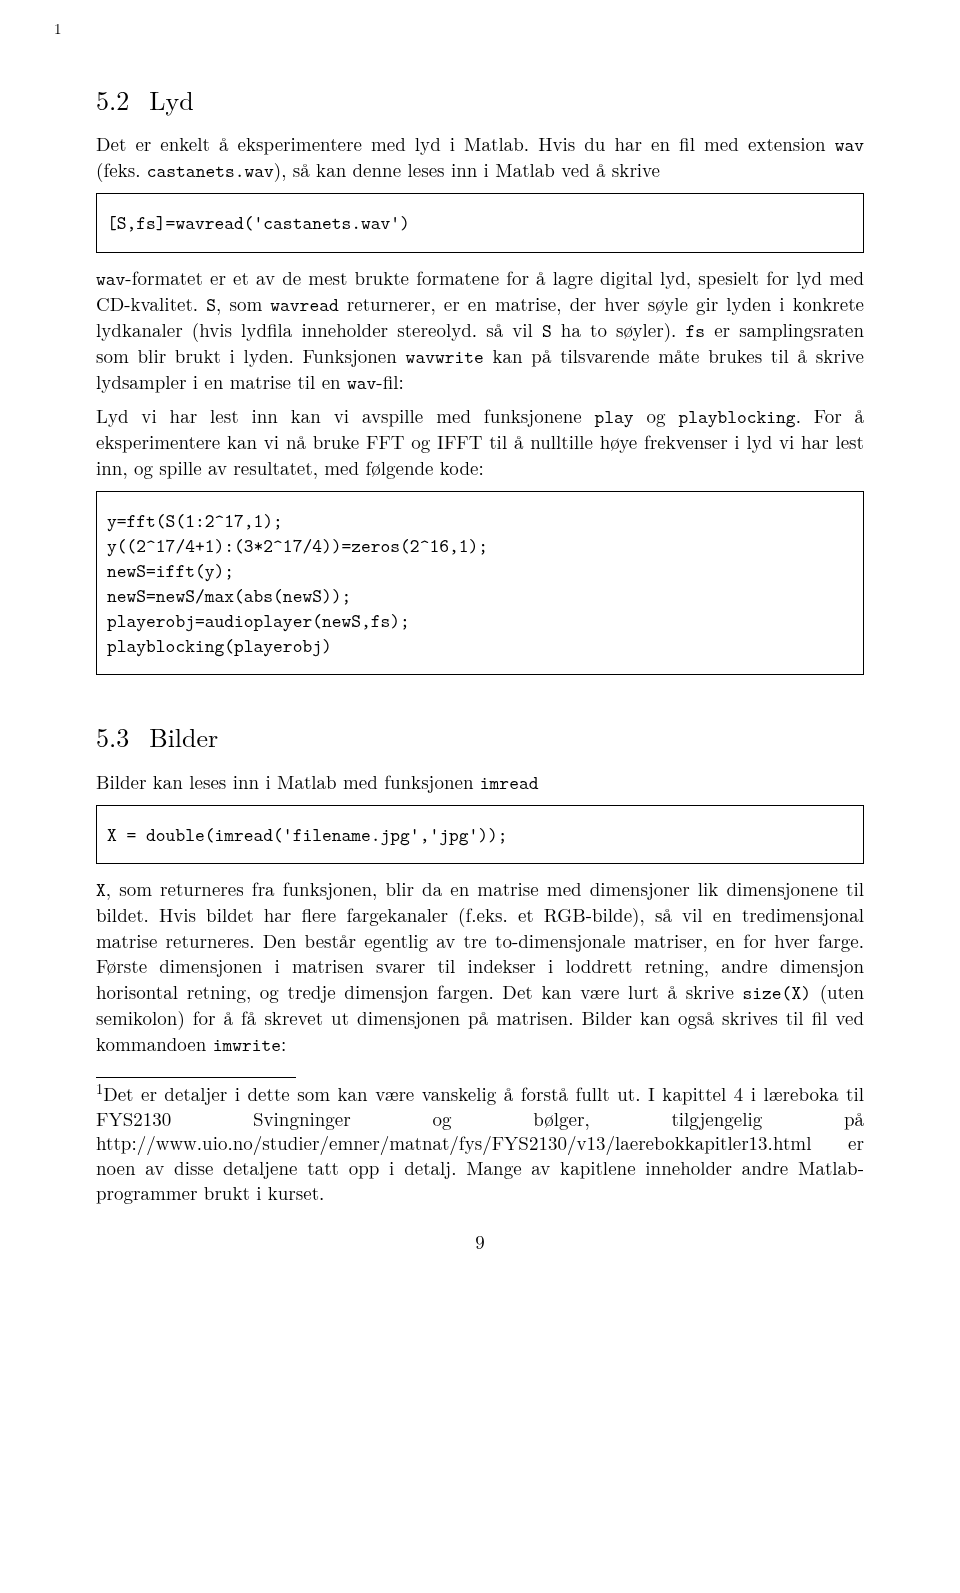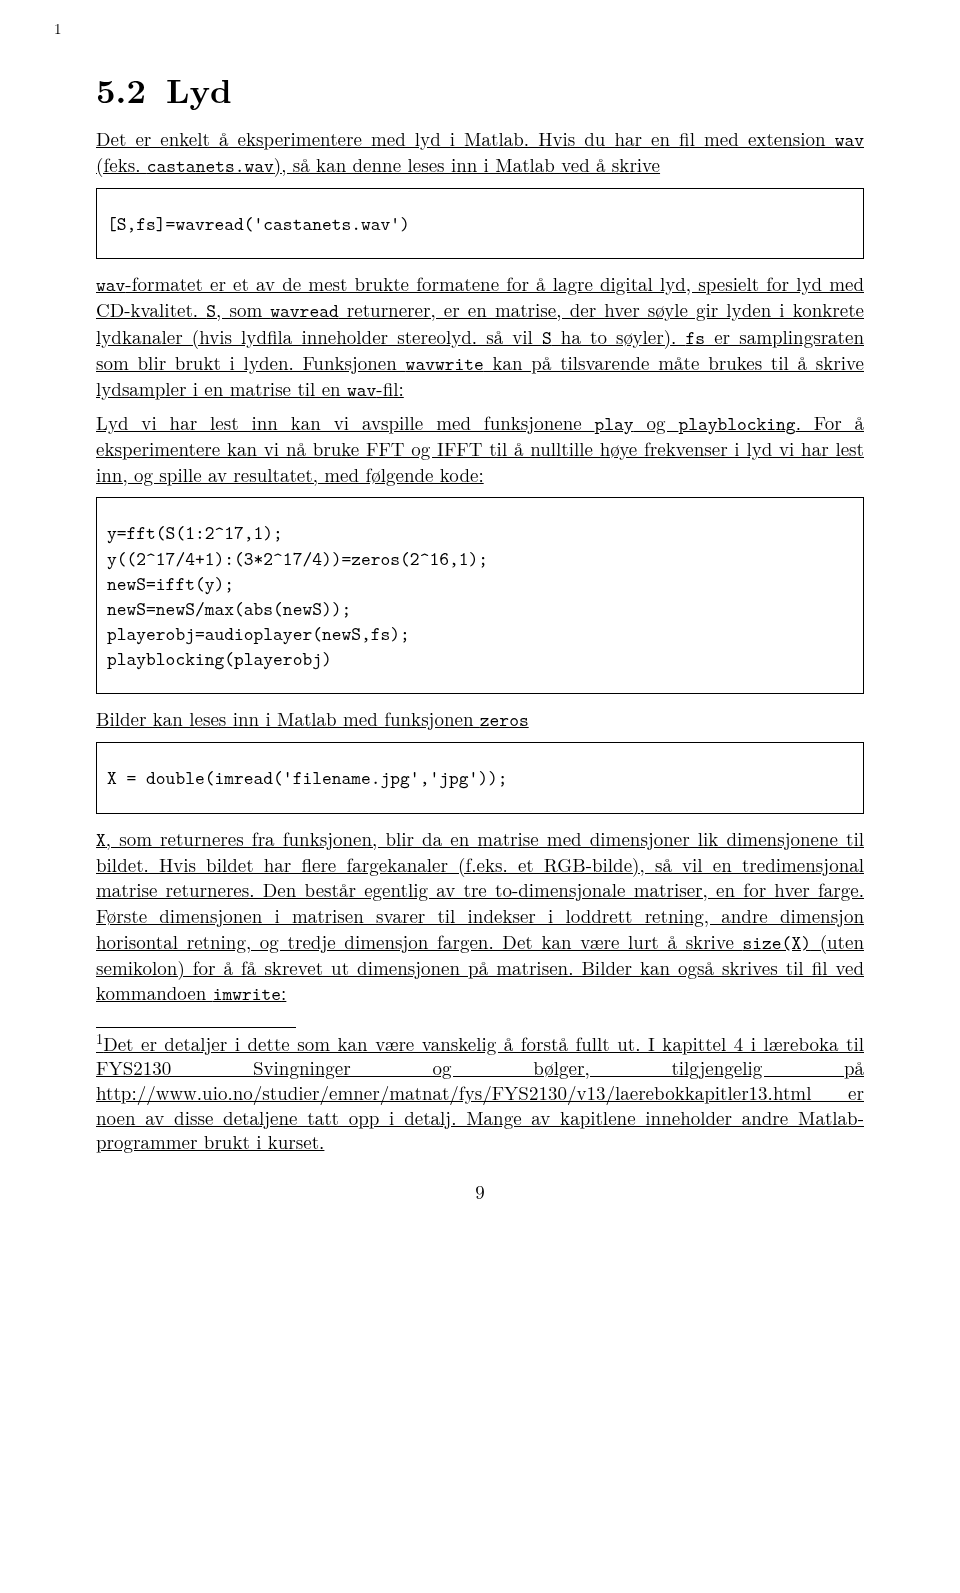--- a/index.html
+++ b/index.html
@@ -23,33 +23,33 @@
     top: 18px;
     left: 54px;
     font-size: 15px;
   }
   .pageno-bottom {
     text-align: center;
     font-size: 19px;
     margin-top: 24px;
   }
   h2.section {
-    font-size: 34px;
-    font-weight: bold;
-    margin: 28px 0 14px 0;
+    font-size: 26px;
+    font-weight: normal;
+    margin: 44px 0 14px 0;
   }
   h2.section .secno { margin-right: 20px; }
-  p { margin: 0 0 8px 0; text-align: justify; text-decoration: underline; }
+  p { margin: 0 0 8px 0; text-align: justify; }
   .tt {
     font-family: "Latin Modern Mono", "CMU Typewriter Text", "Courier New", monospace;
     font-size: 0.98em;
   }
   .codebox {
     border: 1px solid #000;
-    padding: 22px 10px;
+    padding: 16px 10px;
     margin: 10px 0 12px 0;
     font-family: "Latin Modern Mono", "CMU Typewriter Text", "Courier New", monospace;
     font-size: 0.98em;
     white-space: pre;
     line-height: 1.35;
   }
   .footnote-rule {
     border: none;
     border-top: 1px solid #000;
     width: 200px;
@@ -89,23 +89,26 @@
   </p>
 
   <div class="codebox">y=fft(S(1:2^17,1);
 y((2^17/4+1):(3*2^17/4))=zeros(2^16,1);
 newS=ifft(y);
 newS=newS/max(abs(newS));
 playerobj=audioplayer(newS,fs);
 playblocking(playerobj)</div>
 
 
+  <h2 class="section">
+    <span class="secno">5.3</span><span>Bilder</span>
+  </h2>
 
   <p>
-    <span>Bilder kan leses inn i Matlab med funksjonen </span><span class="tt">zeros</span>
+    <span>Bilder kan leses inn i Matlab med funksjonen </span><span class="tt">imread</span>
   </p>
 
   <div class="codebox">X = double(imread('filename.jpg','jpg'));</div>
 
   <p>
     <span class="tt">X</span><span>, som returneres fra funksjonen, blir da en matrise med dimensjoner lik dimensjonene til bildet. Hvis bildet har flere fargekanaler (f.eks. et RGB-bilde), så vil en tredimensjonal matrise returneres. Den består egentlig av tre to-dimensjonale matriser, en for hver farge. Første dimensjonen i matrisen svarer til indekser i loddrett retning, andre dimensjon horisontal retning, og tredje dimensjon fargen. Det kan være lurt å skrive </span><span class="tt">size(X)</span><span> (uten semikolon) for å få skrevet ut dimensjonen på matrisen. Bilder kan også skrives til fil ved kommandoen </span><span class="tt">imwrite</span><span>:</span>
   </p>
 
   <hr class="footnote-rule">
   <p class="footnote">

